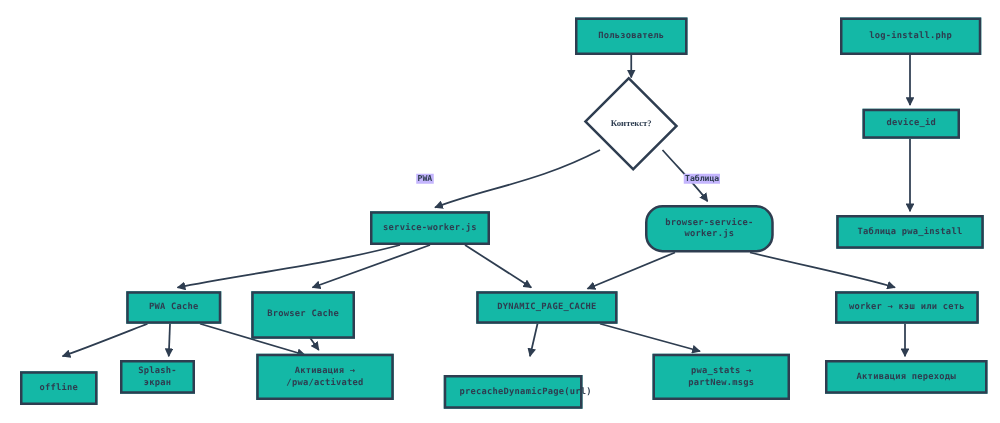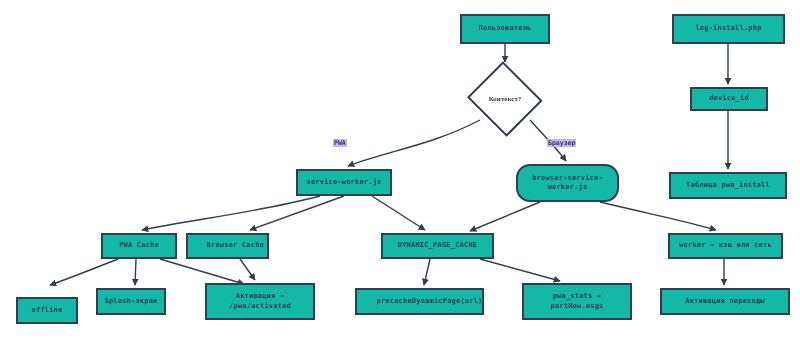--- a/index.html
+++ b/index.html
@@ -144,55 +144,55 @@
   </div>
 
   <div class="node" style="left:669px;top:172px;width:118px;height:27px;">
     <span class="node-label">Таблица pwa_install</span>
   </div>
 
   <div class="node" style="left:101px;top:233px;width:76px;height:26px;text-align:center;">
     <span class="node-label">PWA Cache</span>
   </div>
 
-  <div class="node" style="left:186px;top:233px;width:83px;height:26px;justify-content:flex-end;">
+  <div class="node" style="left:201px;top:233px;width:83px;height:38px;">
     <span class="node-label">Browser Cache</span>
   </div>
 
   <div class="node" style="left:381px;top:233px;width:113px;height:26px;">
     <span class="node-label">DYNAMIC_PAGE_CACHE</span>
   </div>
 
   <div class="node" style="left:668px;top:233px;width:115px;height:26px;">
     <span class="node-label">worker → кэш или сеть</span>
   </div>
 
   <div class="node" style="left:16px;top:297px;width:62px;height:27px;">
     <span class="node-label">offline</span>
   </div>
 
-  <div class="node" style="left:96px;top:288px;width:70px;height:27px;">
+  <div class="node" style="left:96px;top:288px;width:60px;height:27px;">
     <span class="node-label">Splash-экран</span>
   </div>
 
   <div class="node" style="left:205px;top:283px;width:110px;height:37px;">
     <span class="node-label">Активация →
 /pwa/activated</span>
   </div>
 
-  <div class="node" style="left:355px;top:288px;width:129px;height:27px;padding-left:23px;">
+  <div class="node" style="left:355px;top:300px;width:111px;height:27px;padding-left:23px;">
     <span class="node-label">precacheDynamicPage(url)</span>
   </div>
 
   <div class="node" style="left:522px;top:283px;width:110px;height:37px;">
     <span class="node-label">pwa_stats →
 partNew.msgs</span>
   </div>
 
   <div class="node" style="left:660px;top:288px;width:130px;height:27px;">
     <span class="node-label">Активация переходы</span>
   </div>
 
   <div class="edge-label" style="left:333px;top:139px;">PWA</div>
 
-  <div class="edge-label" style="left:547px;top:139px;">Браузер</div>
+  <div class="edge-label" style="left:547px;top:139px;">Таблица</div>
 
 </div>
 
 </body></html>

